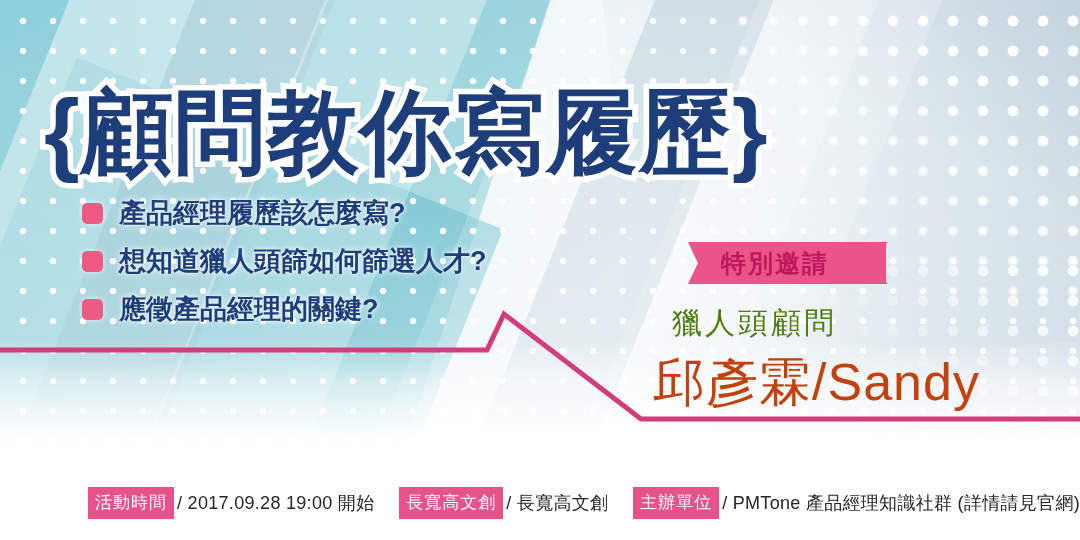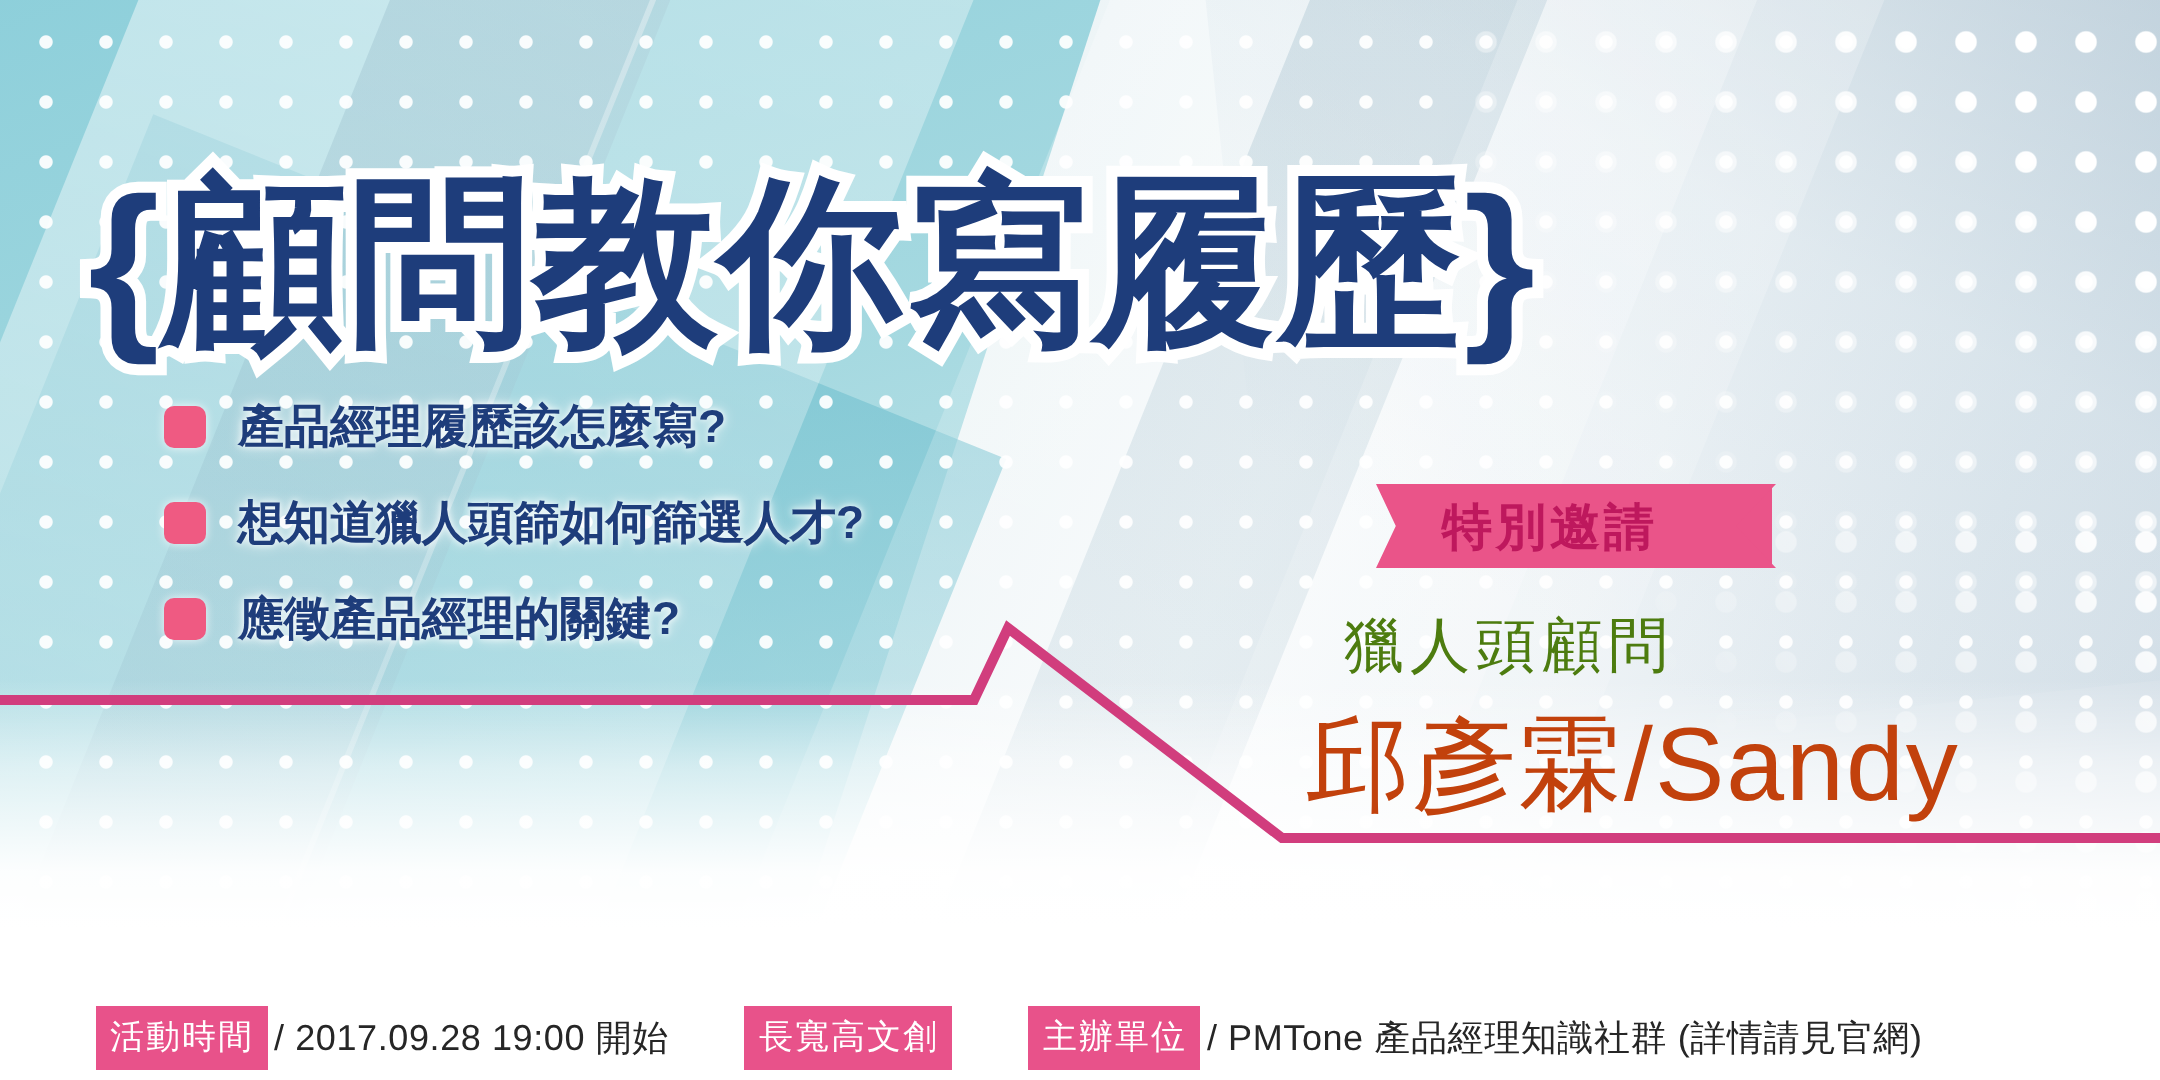--- a/index.html
+++ b/index.html
@@ -143,21 +143,21 @@
   .bullet-sq {
     width: 21px;
     height: 21px;
     border-radius: 5px;
     background: #ef5a82;
     margin-right: 16px;
     flex: 0 0 auto;
     box-shadow: 0 0 5px rgba(255,255,255,.8);
   }
   .bullet-text {
-    font-size: 23px;
+    font-size: 27px;
     font-weight: bold;
     color: #1e3d7b;
     white-space: nowrap;
     text-shadow: 0 0 7px rgba(255,255,255,.85), 0 0 3px rgba(255,255,255,.9);
   }
 
   
   .ribbon {
     position: absolute;
     left: 688px;
@@ -213,25 +213,25 @@
     font-size: 52px;
     color: #c2410c;
     letter-spacing: 1px;
     white-space: nowrap;
   }
 
   
   .footer {
     position: absolute;
     left: 0; right: 0;
-    bottom: 4px;
+    bottom: 20px;
     height: 34px;
     display: flex;
     align-items: center;
-    padding-left: 48px;
+    padding-left: 88px;
     box-sizing: border-box;
   }
   .f-item { display: flex; align-items: center; white-space: nowrap; }
   .f-badge {
     background: #e8528a;
     color: #ffffff;
     font-size: 17px;
     line-height: 1;
     padding: 7px 7px 8px 7px;
     letter-spacing: 1px;
@@ -293,20 +293,21 @@
   <div class="speaker-name">邱彥霖/Sandy</div>
 
   <div class="footer">
     <div class="f-item">
       <span class="f-badge">活動時間</span>
       <span class="f-text">/ 2017.09.28  19:00 開始</span>
     </div>
     <div class="f-gap"></div>
     <div class="f-item">
       <span class="f-badge">長寬高文創</span>
+      <span class="f-text">/ 長寬高文創</span>
     </div>
     <div class="f-gap"></div>
     <div class="f-item">
       <span class="f-badge">主辦單位</span>
       <span class="f-text">/ PMTone 產品經理知識社群 (詳情請見官網)</span>
     </div>
   </div>
 
 </div>
 

